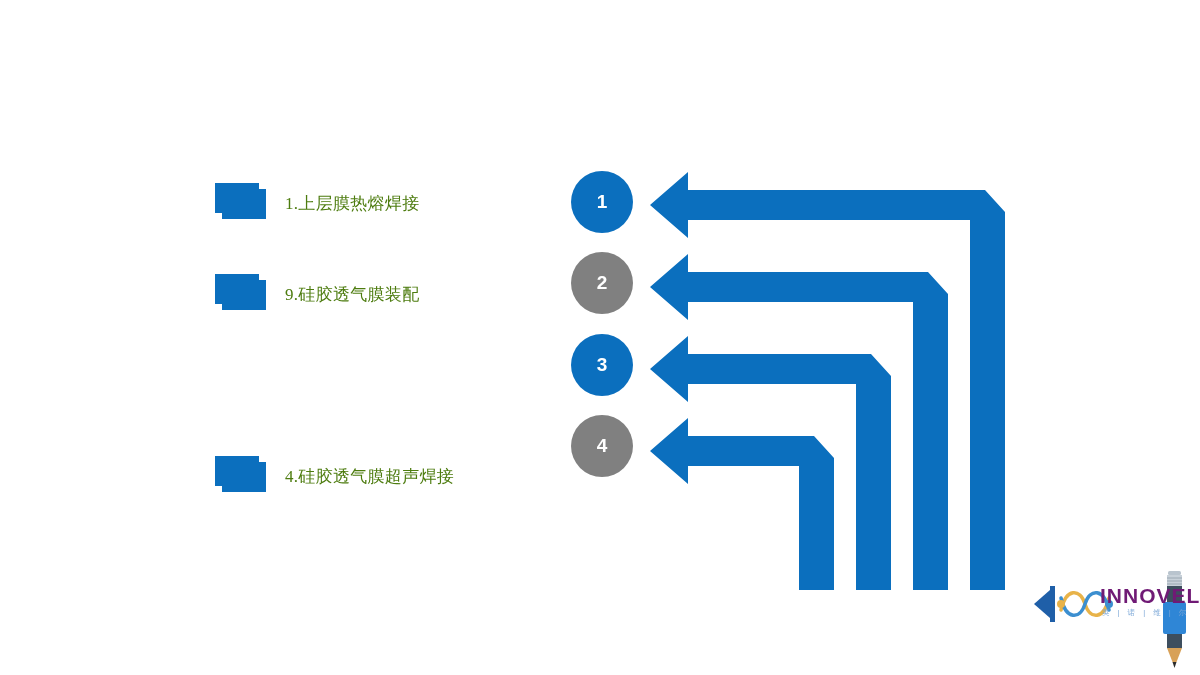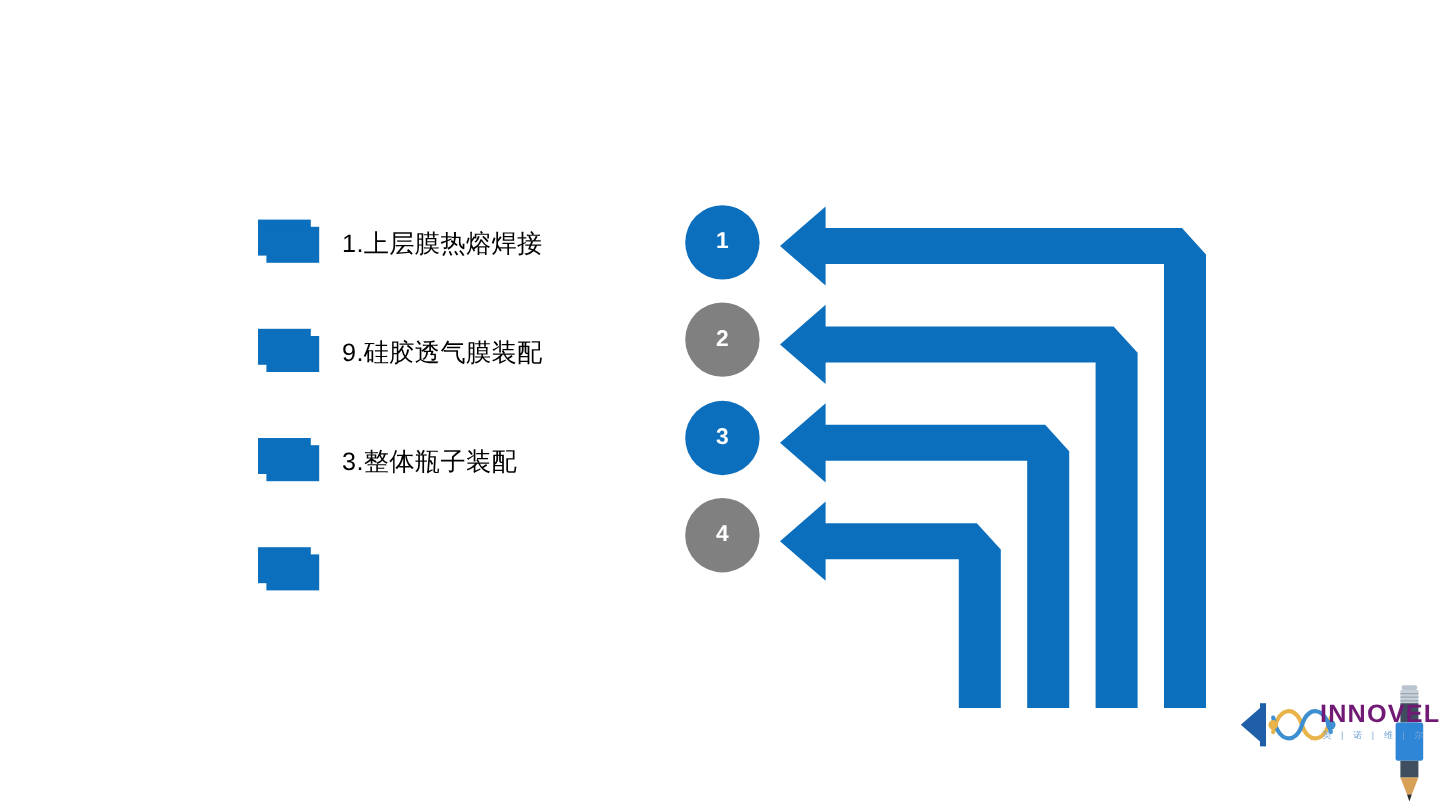--- a/index.html
+++ b/index.html
@@ -13,24 +13,25 @@
   #slide{position:absolute;left:0;top:0;width:1200px;height:675px;background:#fff;}
 
   
   .legend{position:absolute;left:0;top:0;width:560px;height:675px;}
   .legend-item{position:absolute;left:215px;height:60px;display:flex;align-items:center;}
   .marker{position:relative;width:60px;height:40px;flex:0 0 60px;}
   .marker .r-back{position:absolute;left:0;top:0;width:44px;height:30px;background:#0B6FBE;}
   .marker .r-front{position:absolute;left:7px;top:6px;width:44px;height:30px;background:#0B6FBE;}
   .legend-label{
     margin-left:10px;
-    font-size:21px;
-    color:#000000;
+    font-size:17px;
+    color:#4d7c0f;
     letter-spacing:0.3px;
     white-space:nowrap;
+    font-family:Liberation Serif, serif;
   }
 
   
   .circle{
     position:absolute;
     width:62px;height:62px;border-radius:50%;
     display:flex;align-items:center;justify-content:center;
     color:#ffffff;font-size:19px;font-weight:bold;
   }
 
@@ -65,33 +66,27 @@
     </div>
 
     <div class="legend-item" style="top:264px;">
       <span class="marker">
         <span class="r-back"></span>
           <span class="r-front"></span>
       </span>
       <span class="legend-label">9.硅胶透气膜装配</span>
     </div>
 
-    <div class="legend-item" style="top:355px;">
-      <span class="marker">
-        <span class="r-back"></span>
-          <span class="r-front"></span>
-      </span>
-      <span class="legend-label">3.整体瓶子装配</span>
-    </div>
 
     <div class="legend-item" style="top:446px;">
       <span class="marker">
         <span class="r-back"></span>
           <span class="r-front"></span>
       </span>
+      <span class="legend-label">4.硅胶透气膜超声焊接</span>
     </div>
 
   </div>
 
   <div class="circle" style="left:571px;top:171px;background:#0B6FBE;">
     <span>1</span>
   </div>
   <div class="circle" style="left:571px;top:252px;background:#808080;">
     <span>2</span>
   </div>

